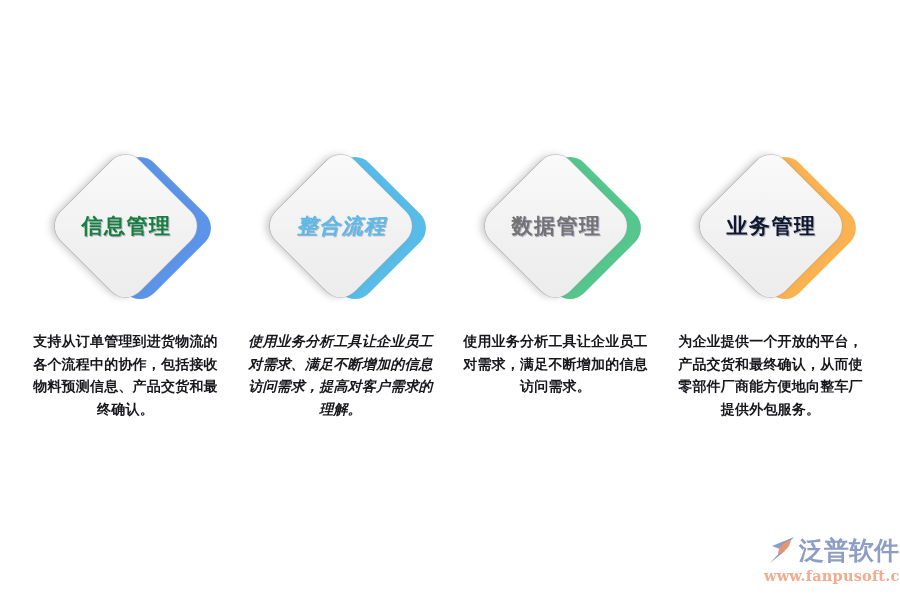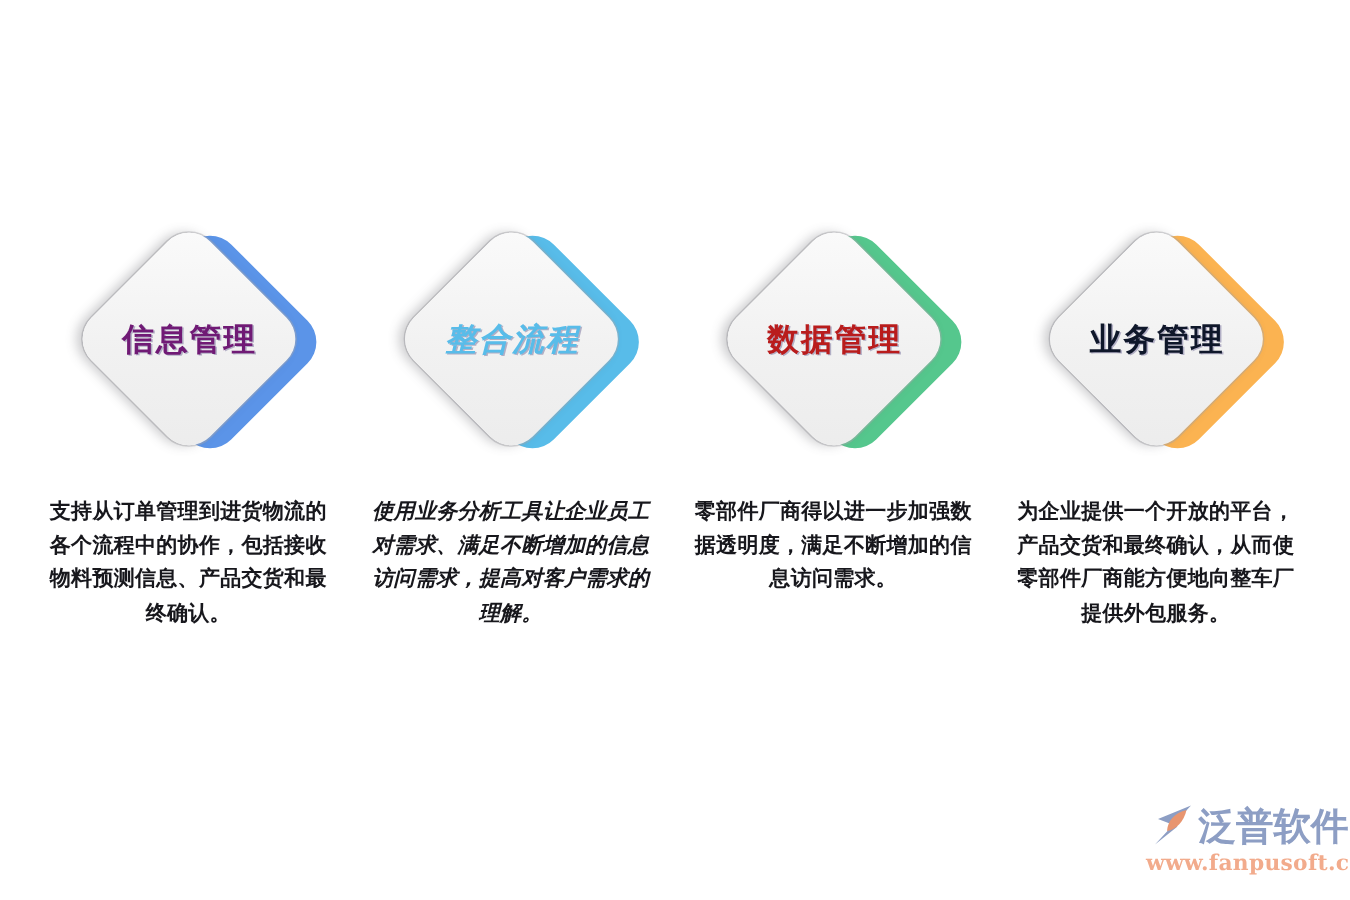--- a/index.html
+++ b/index.html
@@ -156,41 +156,41 @@
 <body style="background: rgb(255, 255, 255);">
 
 <div id="infographic">
 
   <div class="cards-row">
 
     <div class="card card-0">
       <div class="diamond-wrap">
         <div class="diamond-accent" style="background: rgb(91, 148, 232);"></div>
         <div class="diamond-face"></div>
-        <div class="diamond-label" style="color: #701a75;">信息管理</div>
+        <div class="diamond-label" style="color: #15803d;">信息管理</div>
       </div>
       <div class="card-text">支持从订单管理到进货物流的各个流程中的协作，包括接收物料预测信息、产品交货和最终确认。</div>
     </div>
 
     <div class="card card-1">
       <div class="diamond-wrap">
         <div class="diamond-accent" style="background: rgb(88, 188, 233);"></div>
         <div class="diamond-face"></div>
         <div class="diamond-label" style="color: rgb(88, 188, 233);">整合流程</div>
       </div>
       <div class="card-text">使用业务分析工具让企业员工对需求、满足不断增加的信息访问需求，提高对客户需求的理解。</div>
     </div>
 
     <div class="card card-2">
       <div class="diamond-wrap">
         <div class="diamond-accent" style="background: rgb(85, 199, 141);"></div>
         <div class="diamond-face"></div>
-        <div class="diamond-label" style="color: #b91c1c; font-family: Liberation Mono, monospace;">数据管理</div>
-      </div>
-      <div class="card-text">零部件厂商得以进一步加强数据透明度，满足不断增加的信息访问需求。</div>
+        <div class="diamond-label" style="color: #737373; font-family: Liberation Mono, monospace;">数据管理</div>
+      </div>
+      <div class="card-text">使用业务分析工具让企业员工对需求，满足不断增加的信息访问需求。</div>
     </div>
 
     <div class="card card-3">
       <div class="diamond-wrap">
         <div class="diamond-accent" style="background: rgb(251, 179, 81);"></div>
         <div class="diamond-face"></div>
         <div class="diamond-label" style="color: #0f172a;">业务管理</div>
       </div>
       <div class="card-text">为企业提供一个开放的平台，产品交货和最终确认，从而使零部件厂商能方便地向整车厂提供外包服务。</div>
     </div>

